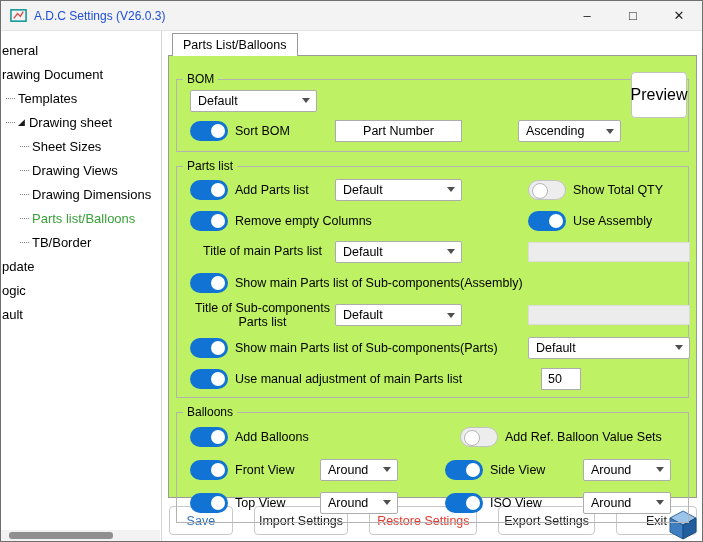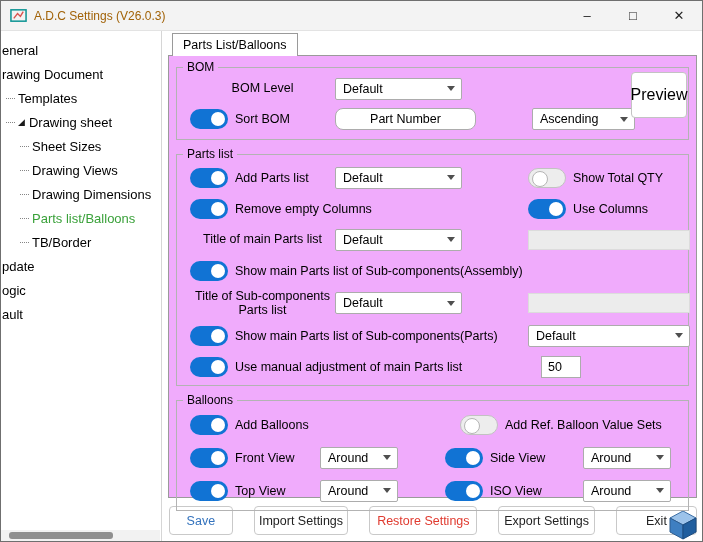--- a/index.html
+++ b/index.html
@@ -8,60 +8,60 @@
     --save-text:#3473bd;
     --restore-text:#e03a2f;
   }
   *{box-sizing:border-box;margin:0;padding:0}
   body{font-family:"Liberation Sans",sans-serif;background:#cfcfcf}
   .window{width:703px;height:542px;position:relative;background:#fff;border:1px solid #6f6f6f;overflow:hidden}
 
   
   .titlebar{height:30px;background:#f3f3f3;display:flex;align-items:center;border-bottom:1px solid #e3e3e3}
   .app-icon{margin:0 7px 0 9px;display:inline-flex}
-  .title{font-size:12px;color:#a16207}
+  .title{font-size:12px;color:#1d4ed8}
   .win-controls{margin-left:auto;display:flex;height:100%}
   .win-btn{width:46px;height:100%;display:flex;align-items:center;justify-content:center;font-size:13px;color:#222;cursor:default}
 
   
   .sidebar{position:absolute;top:30px;left:0;width:161px;bottom:0;background:#fff;border-right:1px solid #d6d6d6}
   .tree{padding-top:7px}
   .tree-item{height:24px;display:flex;align-items:center;font-size:13px;color:#000;white-space:nowrap;overflow:hidden;cursor:default}
   .lvl0{padding-left:1px}
   .lvl1{padding-left:5px}
   .lvl2{padding-left:19px}
   .dash{width:9px;border-top:1px dotted #858585;margin-right:3px;flex:none}
   .arrow{font-size:9px;line-height:1;margin-right:4px;color:#1a1a1a;flex:none}
   .tree-item.selected .t-label{color:var(--tree-selected)}
   .h-scrollbar{position:absolute;bottom:0;left:0;right:1px;height:11px;background:#f2f2f2}
   .h-thumb{position:absolute;left:8px;top:2px;width:104px;height:7px;background:#8f8f8f;border-radius:3px}
 
   
   .main{position:absolute;top:30px;left:162px;right:0;bottom:0;background:#fff;padding:2px 5px 0 5px}
   .tabstrip{height:23px;position:relative;z-index:2;padding-left:4px}
   .tab{display:inline-flex;align-items:center;height:23px;padding:0 10px;background:#fff;border:1px solid #9a9a9a;border-bottom:none;font-size:12.5px}
-  .panel{position:relative;border:1px solid #9a9a9a;margin-top:-1px;height:443px;padding:4px 7px;background:#f0abfc;z-index:1}
+  .panel{position:relative;border:1px solid #9a9a9a;margin-top:-1px;height:443px;padding:16px 7px;background:#bef264;z-index:1}
 
   fieldset{border:1px solid #b3b3b3;margin:0 0 7px 0;padding:1px 0 3px 0;min-width:0}
   legend{font-size:12px;margin-left:6px;padding:0 4px;color:#000}
 
   .row{position:relative;display:flex;align-items:center;height:31px;padding-left:13px}
   .lbl{font-size:12.5px;padding-left:7px;white-space:nowrap}
   .lbl-w{width:107px}
   .lbl-c{width:145px;text-align:center;font-size:12.5px;line-height:1.15}
 
   .tgl{width:38px;height:20px;border-radius:10px;position:relative;flex:none;cursor:pointer}
   .tgl.on{background:var(--toggle-on)}
   .tgl.on::after{content:"";position:absolute;right:3px;top:3px;width:14px;height:14px;border-radius:50%;background:#fff}
   .tgl.off{background:#ededed;border:1px solid #c2c2c2}
   .tgl.off::after{content:"";position:absolute;left:3px;top:2px;width:14px;height:14px;border-radius:50%;background:#fff;border:1px solid #b5b5b5}
 
   .combo{width:127px;height:22px;border:1px solid #acacac;border-radius:2px;background:#fff;display:flex;align-items:center;justify-content:space-between;padding:0 6px 0 7px;font-size:12.5px;flex:none;cursor:default}
   .chev{width:0;height:0;border-left:4px solid transparent;border-right:4px solid transparent;border-top:5px solid #4f4f4f;flex:none}
-  .btn-flat{width:141px;height:22px;border:1px solid #acacac;border-radius:8px;background:#fff;font-size:12.5px;display:flex;align-items:center;justify-content:center;flex:none;cursor:pointer}
+  .btn-flat{width:127px;height:22px;border:1px solid #acacac;border-radius:0;background:#fff;font-size:12.5px;display:flex;align-items:center;justify-content:center;flex:none;cursor:pointer}
   .combo.asc{width:103px;margin-left:56px}
   .combo.w162{width:162px}
   .combo.w78{width:78px}
   .combo.w88{width:88px}
 
   .preview-btn{position:absolute;right:9px;top:16px;width:56px;height:46px;border:1px solid #c3c3c3;border-radius:4px;background:#fff;font-size:16px;display:flex;align-items:center;justify-content:center;cursor:pointer}
 
   .right351{position:absolute;left:351px;top:50%;transform:translateY(-50%);display:flex;align-items:center}
   .right268{position:absolute;left:268px;top:50%;transform:translateY(-50%);display:flex;align-items:center}
   .shift15{margin-left:15px}
@@ -159,21 +159,20 @@
   <div class="main">
     <div class="tabstrip">
       <div class="tab">Parts List/Balloons</div>
     </div>
 
     <div class="panel">
 
       <fieldset>
         <legend>BOM</legend>
         <div class="row h27">
-          <div class="lbl-c">BOM Level</div>
           <div class="combo">
             <span>Default</span>
             <span class="chev"></span>
           </div>
         </div>
         <div class="row h34">
           <span class="tgl on"></span>
           <span class="lbl lbl-w">Sort BOM</span>
           <div class="btn-flat">Part Number</div>
           <div class="combo asc">
@@ -198,21 +197,21 @@
             <span class="tgl off"></span>
             <span class="lbl">Show Total QTY</span>
           </div>
         </div>
 
         <div class="row">
           <span class="tgl on"></span>
           <span class="lbl">Remove empty Columns</span>
           <div class="right351">
             <span class="tgl on"></span>
-            <span class="lbl">Use Columns</span>
+            <span class="lbl">Use Assembly</span>
           </div>
         </div>
 
         <div class="row">
           <div class="lbl-c">Title of main Parts list</div>
           <div class="combo">
             <span>Default</span>
             <span class="chev"></span>
           </div>
           <div class="right351">

